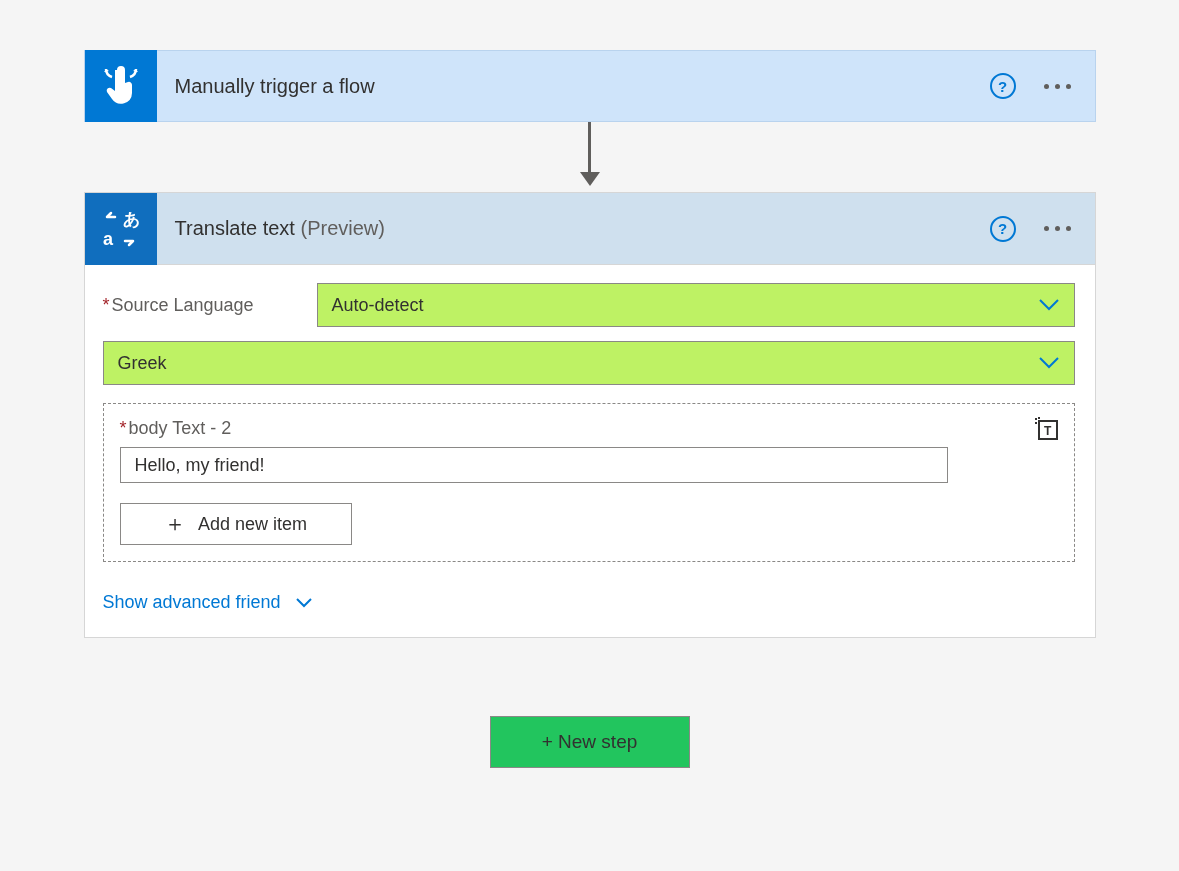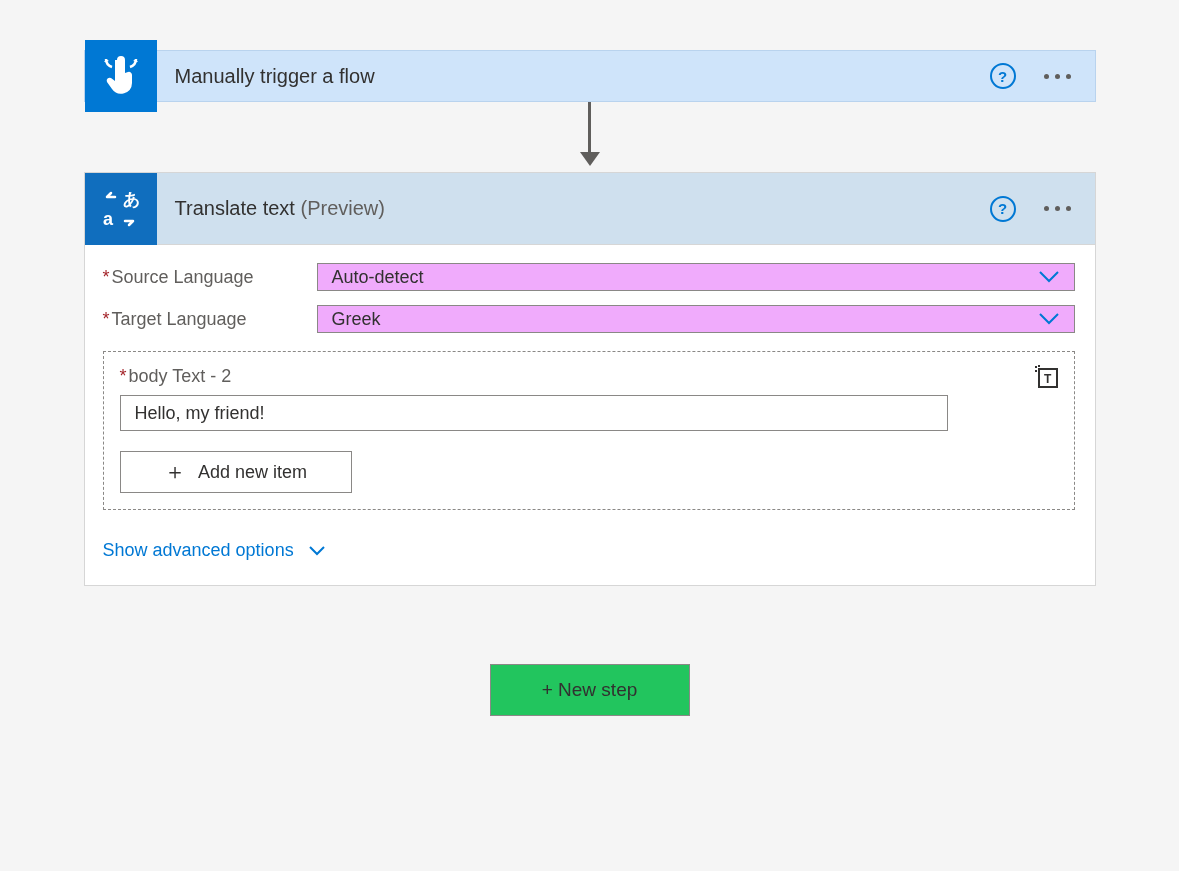--- a/index.html
+++ b/index.html
@@ -12,21 +12,21 @@
   .canvas {
     width: 1012px;
     margin: 0 auto;
   }
   
   .trigger-card {
     display: flex;
     align-items: center;
     background: #cfe4fa;
     border: 1px solid #b9d3ee;
-    height: 52px;
+    height: 72px;
     position: relative;
   }
   .trigger-icon-box {
     width: 72px;
     height: 72px;
     background: #0078d4;
     display: flex;
     align-items: center;
     justify-content: center;
     flex-shrink: 0;
@@ -128,28 +128,28 @@
   .field-label {
     width: 214px;
     font-size: 18px;
     color: #605e5c;
     flex-shrink: 0;
   }
   .required { color: #a4262c; margin-right: 2px; }
   .select-box {
     flex: 1;
     border: 1px solid #8a8886;
-    height: 28px;
+    height: 44px;
     display: flex;
     align-items: center;
     justify-content: space-between;
     padding: 0 14px;
     font-size: 18px;
     color: #323130;
-    background: #f0abfc;
+    background: #bef264;
     cursor: pointer;
   }
   .chevron-down {
     color: #0078d4;
   }
   
   .body-group {
     border: 1px dashed #8a8886;
     padding: 14px 16px 16px 16px;
     position: relative;
@@ -289,21 +289,20 @@
         <div class="field-label"><span class="required">*</span><span>Source Language</span></div>
         <div class="select-box">
           <span>Auto-detect</span>
           <svg class="chevron-down" width="22" height="14" viewBox="0 0 22 14">
               <path d="M2 2 L11 11 L20 2" stroke="#0078d4" stroke-width="2" fill="none"></path>
             </svg>
         </div>
       </div>
 
       <div class="field-row">
-        <div class="field-label"><span class="required">*</span><span>Target Language</span></div>
         <div class="select-box">
           <span>Greek</span>
           <svg class="chevron-down" width="22" height="14" viewBox="0 0 22 14">
               <path d="M2 2 L11 11 L20 2" stroke="#0078d4" stroke-width="2" fill="none"></path>
             </svg>
         </div>
       </div>
 
       <div class="body-group">
         <div class="body-label"><span class="required">*</span><span>body Text - 2</span></div>
@@ -316,21 +315,21 @@
           </svg>
         </div>
         <button class="add-item-btn">
           <span class="plus-icon">＋</span>
           <span>Add new item</span>
         </button>
       </div>
     </div>
 
     <div class="advanced-link">
-      <span>Show advanced options</span>
+      <span>Show advanced friend</span>
       <svg class="chev-sm" width="18" height="12" viewBox="0 0 18 12">
           <path d="M2 2 L9 9 L16 2" stroke="#0078d4" stroke-width="2" fill="none"></path>
         </svg>
     </div>
   </div>
 
   <div class="bottom-row">
     <button class="btn">+ New step</button>
   </div>
 

